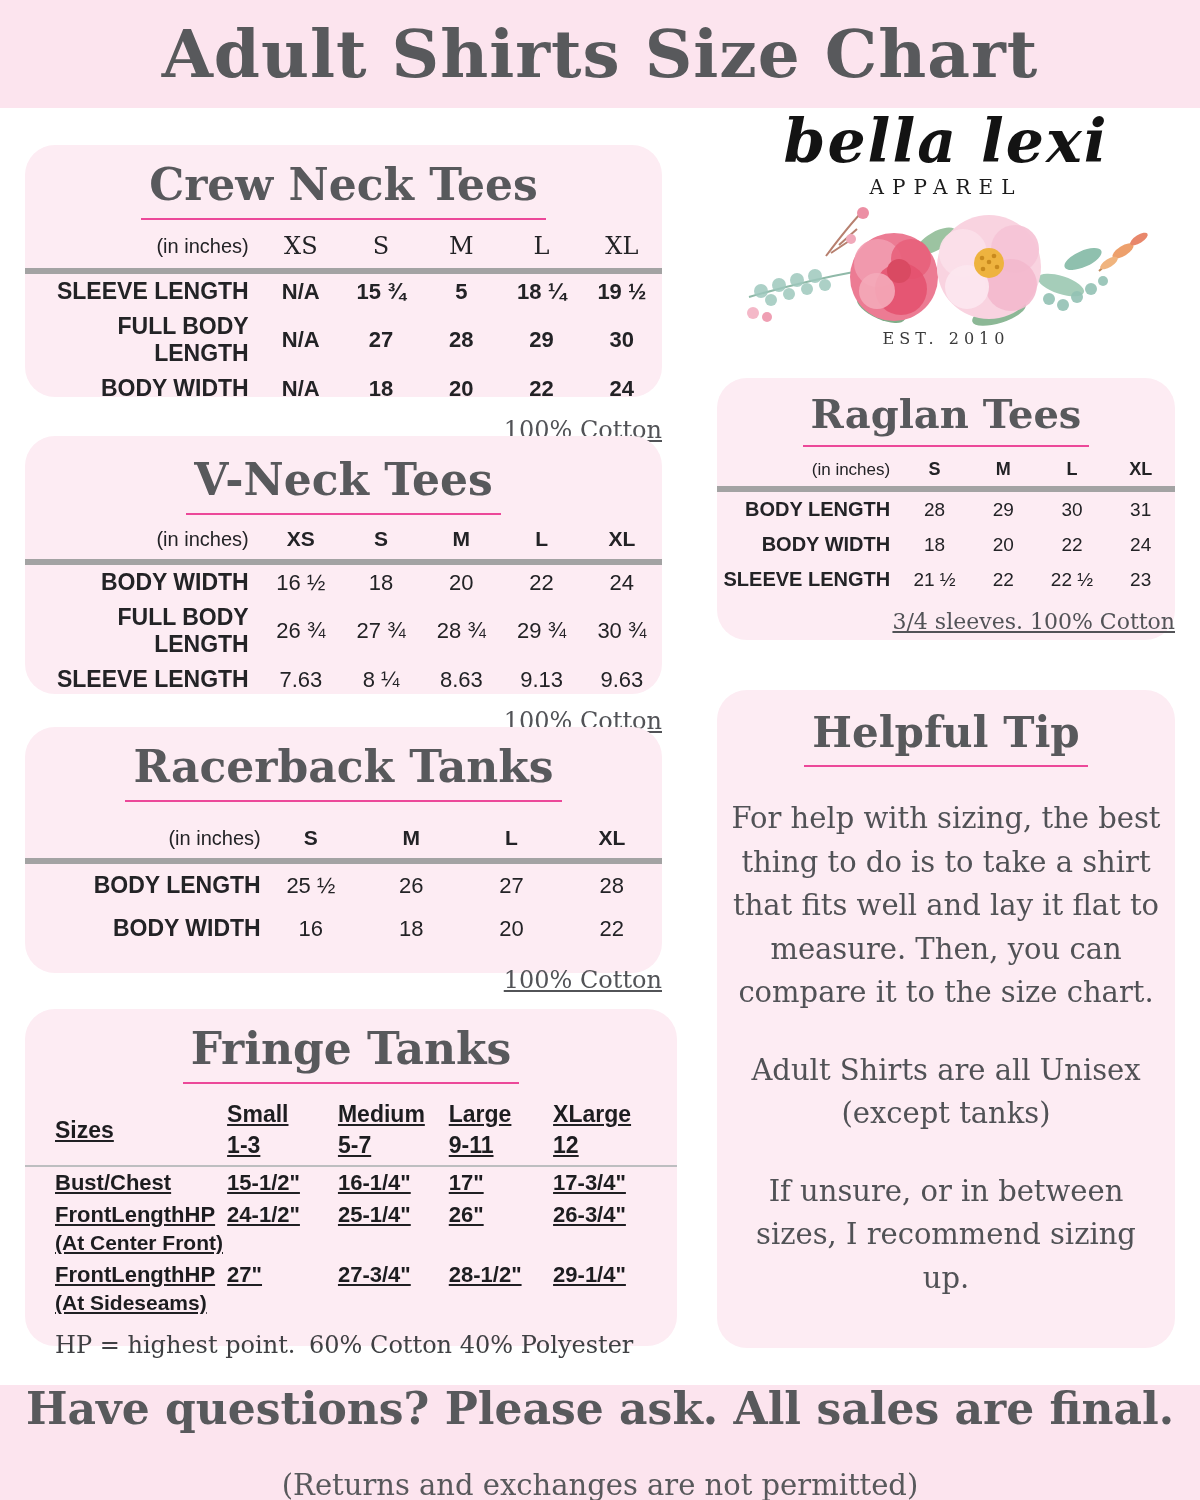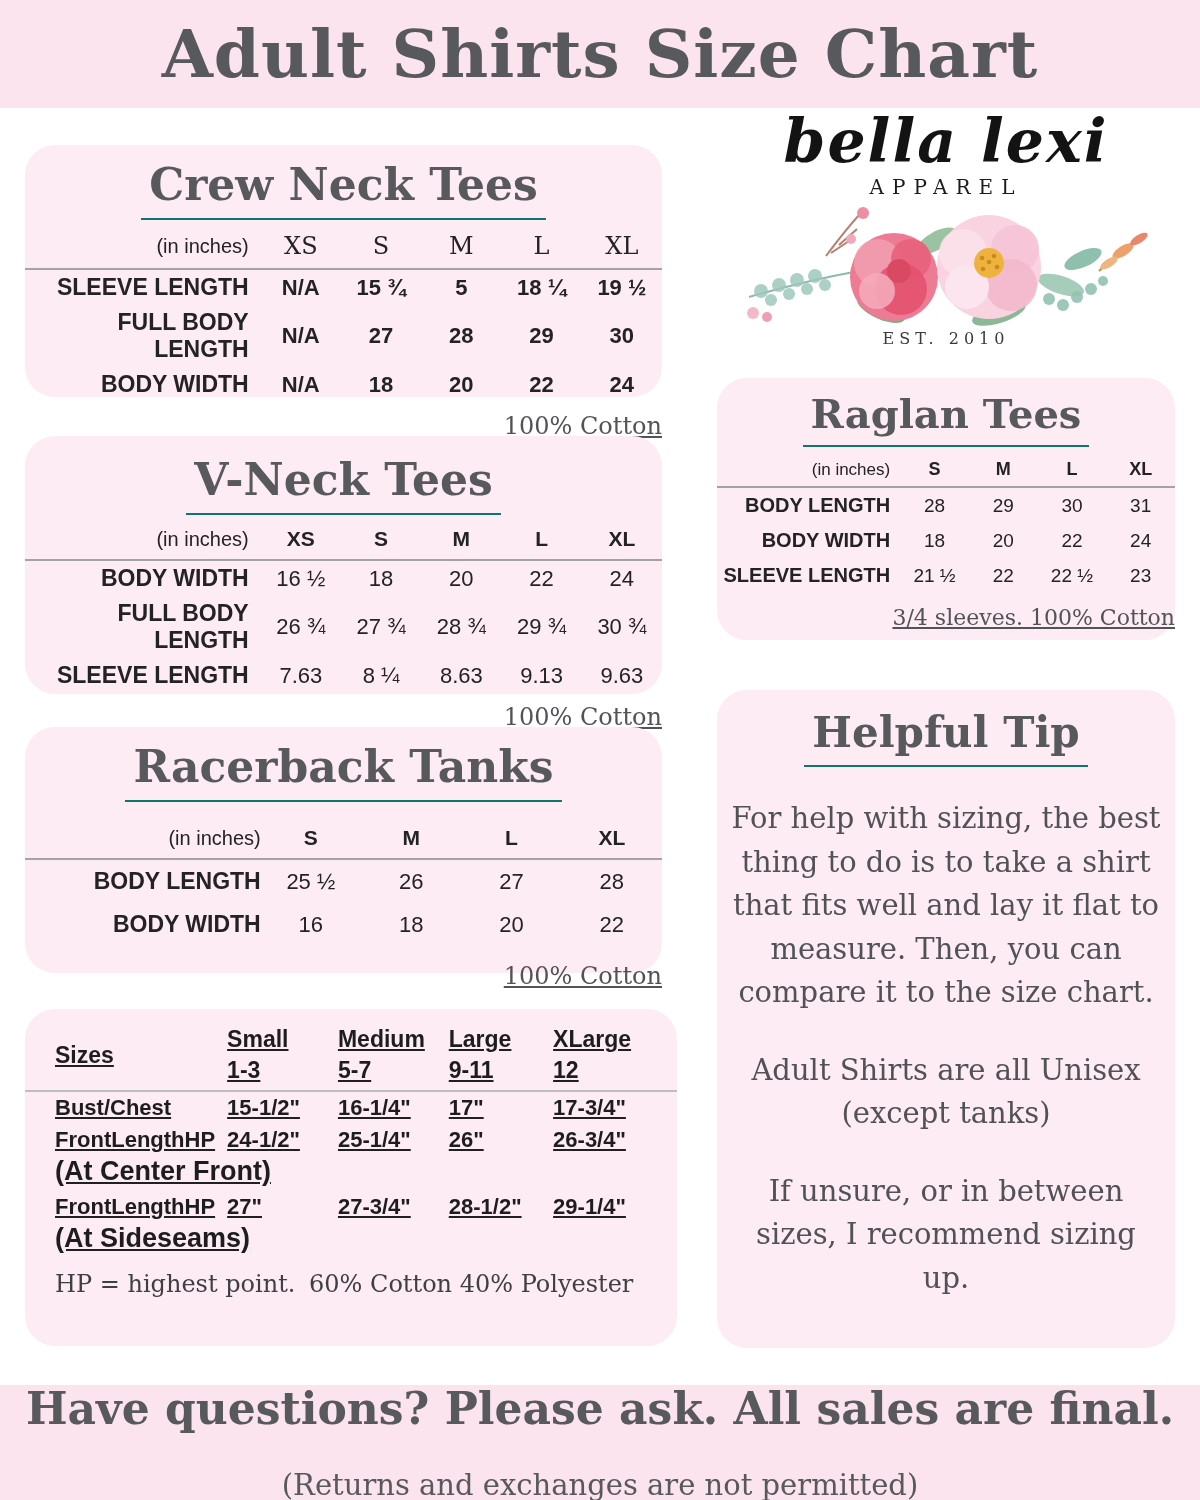--- a/index.html
+++ b/index.html
@@ -18,32 +18,32 @@
   
   .card{position:absolute;background:#fdecf3;border-radius:30px;}
   .card.crew  {left:25px;top:145px;width:637px;height:252px;}
   .card.vneck {left:25px;top:436px;width:637px;height:258px;}
   .card.racer {left:25px;top:727px;width:637px;height:246px;}
   .card.fringe{left:25px;top:1009px;width:652px;height:337px;}
   .card.raglan{left:717px;top:378px;width:458px;height:262px;}
   .card.tip   {left:717px;top:690px;width:458px;height:658px;}
 
   .card h2{margin:14px 0 0;text-align:center;font:700 44px "DejaVu Serif",serif;color:#58595c;}
-  .card h2 .tunder{display:inline-block;border-bottom:2px solid #0f766e;padding:0 8px 8px;}
+  .card h2 .tunder{display:inline-block;border-bottom:2px solid #ec4899;padding:0 8px 8px;}
   .vneck h2{margin-top:18px;}
   .raglan h2{font-size:40px;margin-top:12px;}
   .tip h2{font-size:42px;margin-top:18px;}
 
   
   .twrap{margin-top:8px;}
   .racer .twrap{margin-top:16px;}
   .raglan .twrap{margin-top:6px;}
   table.sizetable{width:100%;border-collapse:collapse;table-layout:fixed;}
   .sizetable td{padding:4px 0;text-align:center;font-size:22px;color:#232326;}
-  .sizetable thead td{border-bottom:2px solid #a3a3a3;padding-bottom:8px;}
+  .sizetable thead td{border-bottom:6px solid #a3a3a3;padding-bottom:8px;}
   .sizetable .unit{text-align:right;font-size:20px;padding-right:12px;}
   .sizetable .colhead{font-weight:700;font-size:21px;}
   .sizetable .rowlabel{text-align:right;font-weight:700;font-size:23px;padding-right:12px;}
   .crewstyle .colhead{font-family:"DejaVu Serif",serif;font-weight:400;font-size:24px;}
   .crewstyle tbody .val{font-weight:700;}
   .racer .sizetable td{padding:8px 0;}
   .raglan .sizetable td{font-size:19px;padding:6px 0;}
   .raglan .sizetable .unit{font-size:17px;padding-right:10px;}
   .raglan .sizetable .colhead{font-size:18px;}
   .raglan .sizetable .rowlabel{font-size:20px;padding-right:10px;}
@@ -51,21 +51,21 @@
   .note{text-align:right;font:400 24px "DejaVu Serif",serif;color:#525357;margin-top:10px;text-decoration:underline;}
   .racer .note{margin-top:16px;}
   .raglan .note{font-size:22px;margin-top:12px;}
 
   
   table.fringetable{width:100%;border-collapse:collapse;table-layout:fixed;margin-top:14px;text-decoration:underline;}
   .fringetable td{text-align:left;font-weight:700;font-size:22px;color:#1d1d20;padding:3px 0;}
   .fringetable thead td{border-bottom:2px solid #bdbec0;padding-bottom:6px;font-size:23px;}
   .fringetable .c0{padding-left:30px;}
   .fringetable thead .sub{margin-top:4px;}
-  .fringe-subrow td{font-size:27px;padding:0 0 4px 30px;margin-left:11px;}
+  .fringe-subrow td{font-size:21px;padding:0 0 4px 30px;margin-left:11px;}
   .fringe-foot{display:flex;align-items:baseline;padding:12px 30px 0 30px;
                font:400 24px "DejaVu Serif",serif;color:#3f4043;}
   .fringe-foot .material{flex:1;text-align:center;}
 
   
   .tip p{margin:34px 14px 0;font:400 29px "DejaVu Serif",serif;color:#515256;
          line-height:1.5;text-align:center;}
   .tip p.first{margin-top:30px;}
 
   
@@ -225,20 +225,21 @@
               <td class="val">20</td>
               <td class="val">22</td>
             </tr>
           </tbody>
         </table>
       </div>
     <div class="note">100% Cotton</div>
   </section>
 
   <section class="card fringe">
+    <h2><span class="tunder">Fringe Tanks</span></h2>
     <table class="fringetable">
       <colgroup>
         <col style="width:31%">
           <col style="width:17%">
           <col style="width:17%">
           <col style="width:16%">
           <col style="width:19%">
       </colgroup>
       <thead>
         <tr>

